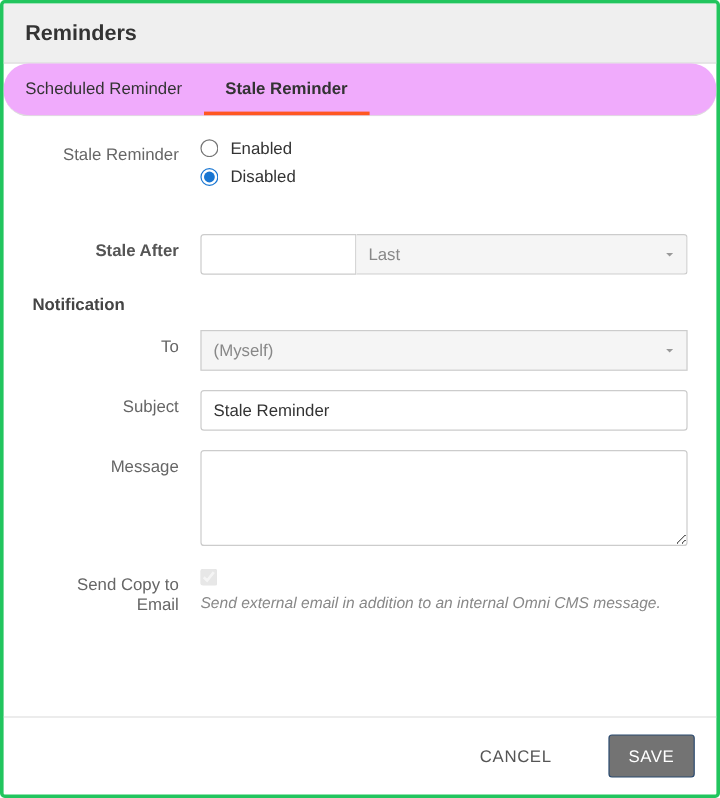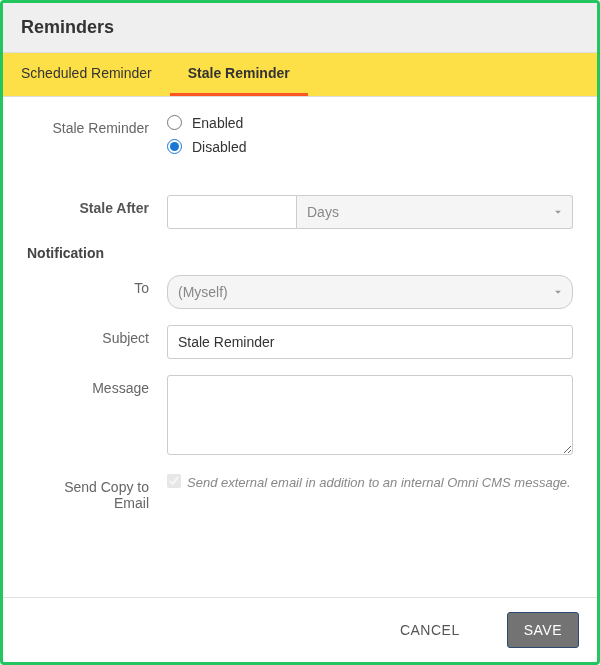--- a/index.html
+++ b/index.html
@@ -26,21 +26,22 @@
       padding: 14px 18px;
     }
     .titlebar h1 {
       font-size: 18px;
       font-weight: bold;
       color: #333;
     }
     .tabs {
       display: flex;
       border-bottom: 1px solid #ddd;
-      background: #fde047;
+      background: #f0abfc;
+      border-radius: 21px;
     }
     .tab {
       padding: 12px 18px;
       font-size: 14px;
       color: #333;
       cursor: pointer;
       border-bottom: 3px solid transparent;
     }
     .tab.active {
       font-weight: bold;
@@ -65,21 +66,21 @@
       font-size: 14px;
       padding-top: 5px;
     }
     .form-label.bold { font-weight: bold; color: #555; }
     .form-control {
       flex: 1;
       min-width: 0;
     }
     .radio-group label {
       display: flex;
-      align-items: flex-start;
+      align-items: center;
       margin-bottom: 8px;
       cursor: pointer;
       font-size: 14px;
       color: #333;
     }
     .radio-group input[type="radio"] {
       margin-right: 10px;
       width: 15px;
       height: 15px;
       accent-color: #1976d2;
@@ -113,21 +114,21 @@
       background: #f5f5f5;
       color: #888;
       display: flex;
       align-items: center;
       padding: 0 28px 0 10px;
       border-radius: 0 3px 3px 0;
       font-size: 14px;
     }
     .fake-select.standalone {
       border-left: 1px solid #ccc;
-      border-radius: 13px;
+      border-radius: 0;
     }
     .chevron {
       position: absolute;
       right: 8px;
       top: 50%;
       transform: translateY(-50%);
       width: 14px;
       height: 14px;
       color: #999;
       pointer-events: none;
@@ -152,21 +153,21 @@
       height: 80px;
       border: 1px solid #ccc;
       border-radius: 3px;
       padding: 8px 10px;
       font-size: 14px;
       font-family: inherit;
       resize: both;
     }
     .checkbox-row {
       display: flex;
-      flex-direction: row;
+      flex-direction: column;
       gap: 6px;
     }
     .checkbox-row input[type="checkbox"] {
       width: 14px;
       height: 14px;
       accent-color: #888;
       opacity: 0.55;
     }
     .helper-text {
       font-style: italic;
@@ -233,21 +234,21 @@
     </div>
 
     <div class="form-row">
     </div>
 
     <div class="form-row">
       <div class="form-label bold">Stale After</div>
       <div class="form-control stale-after-group">
         <input class="num-input" type="text" value="" style="">
         <div class="select-wrap">
-          <div class="fake-select">Days</div>
+          <div class="fake-select">Last</div>
           <svg class="chevron" viewBox="0 0 24 24">
               <path fill="currentColor" d="M7 10l5 5 5-5z"></path>
             </svg>
         </div>
       </div>
     </div>
 
     <div class="section-heading">Notification</div>
 
     <div class="form-row">

